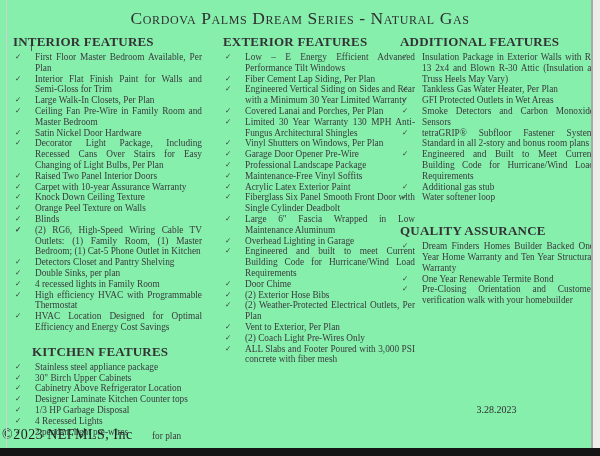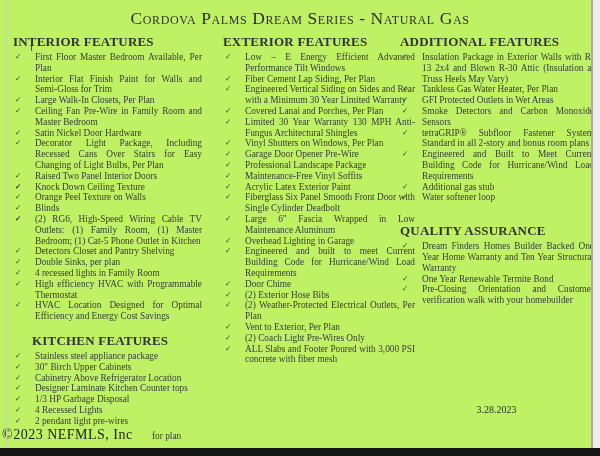--- a/index.html
+++ b/index.html
@@ -1,19 +1,19 @@
 <!DOCTYPE html>
 <html><head>
 <meta charset="utf-8">
 <style>
   html,body { margin:0; padding:0; background:#e9e9e9; }
   #page {
     position:relative;
     width:600px; height:456px;
-    background:#bef264;
+    background:#86efac;
     font-family:"Liberation Serif","DejaVu Serif",serif;
     color:#3a3a3c;
     overflow:hidden;
   }
   .title {
     position:absolute; top:8px; left:0; width:600px;
     text-align:center;
     font-variant:small-caps;
     font-size:17.5px;
     letter-spacing:0.6px;
@@ -107,20 +107,21 @@
           <span class="txt">Decorator Light Package, Including Recessed Cans Over Stairs for Easy Changing of Light Bulbs, Per Plan</span>
         </div>
 
         <div class="item">
           <span class="check">✓</span>
           <span class="txt">Raised Two Panel Interior Doors</span>
         </div>
 
         <div class="item">
           <span class="check">✓</span>
+          <span class="txt">Carpet with 10-year Assurance Warranty</span>
         </div>
 
         <div class="item">
           <span class="check">✓</span>
           <span class="txt">Knock Down Ceiling Texture</span>
         </div>
 
         <div class="item">
           <span class="check">✓</span>
           <span class="txt">Orange Peel Texture on Walls</span>

